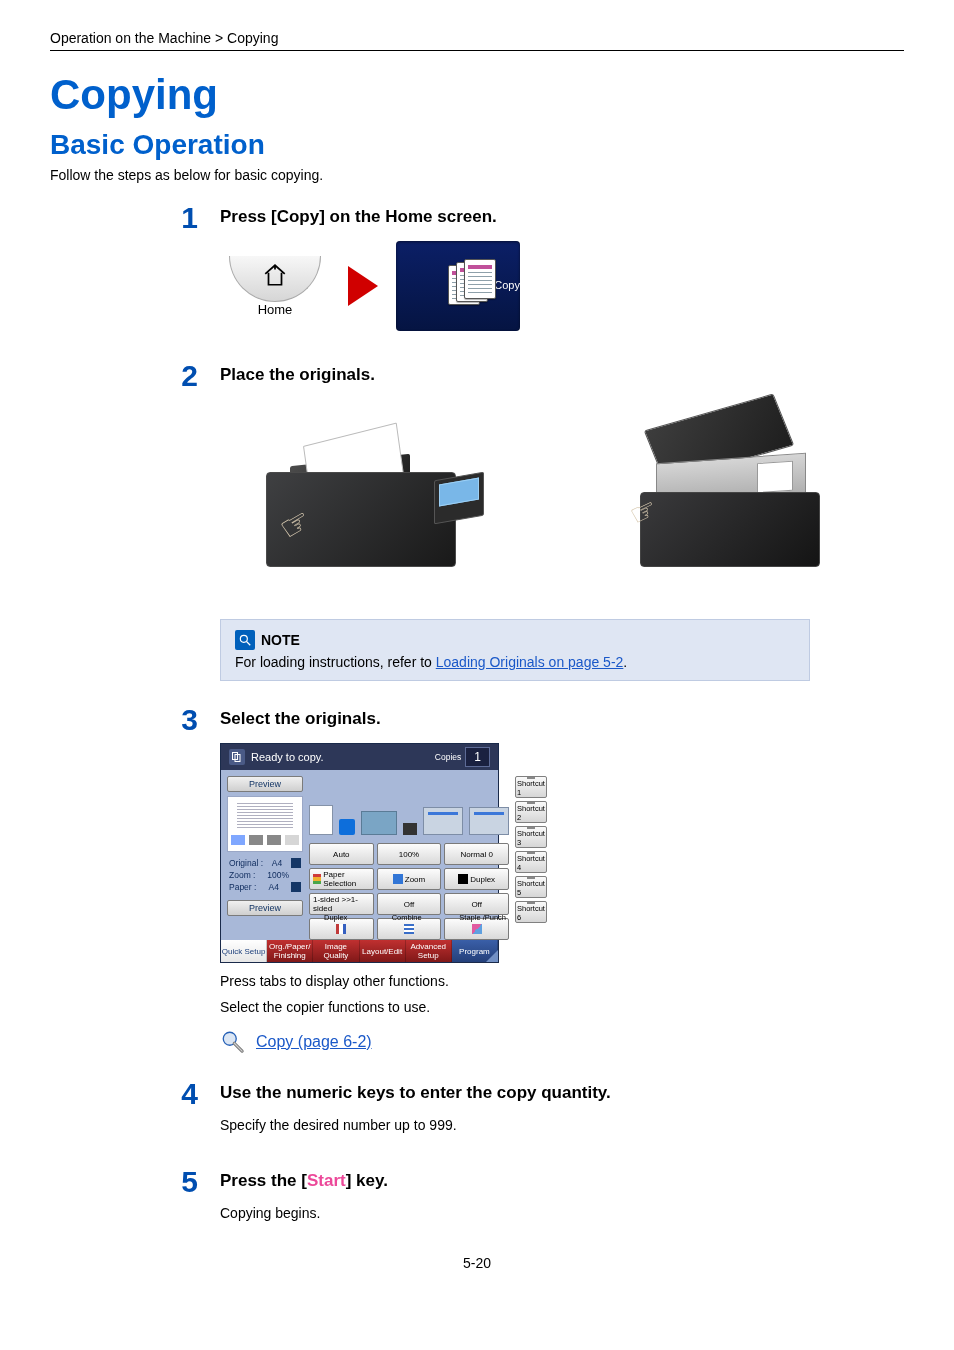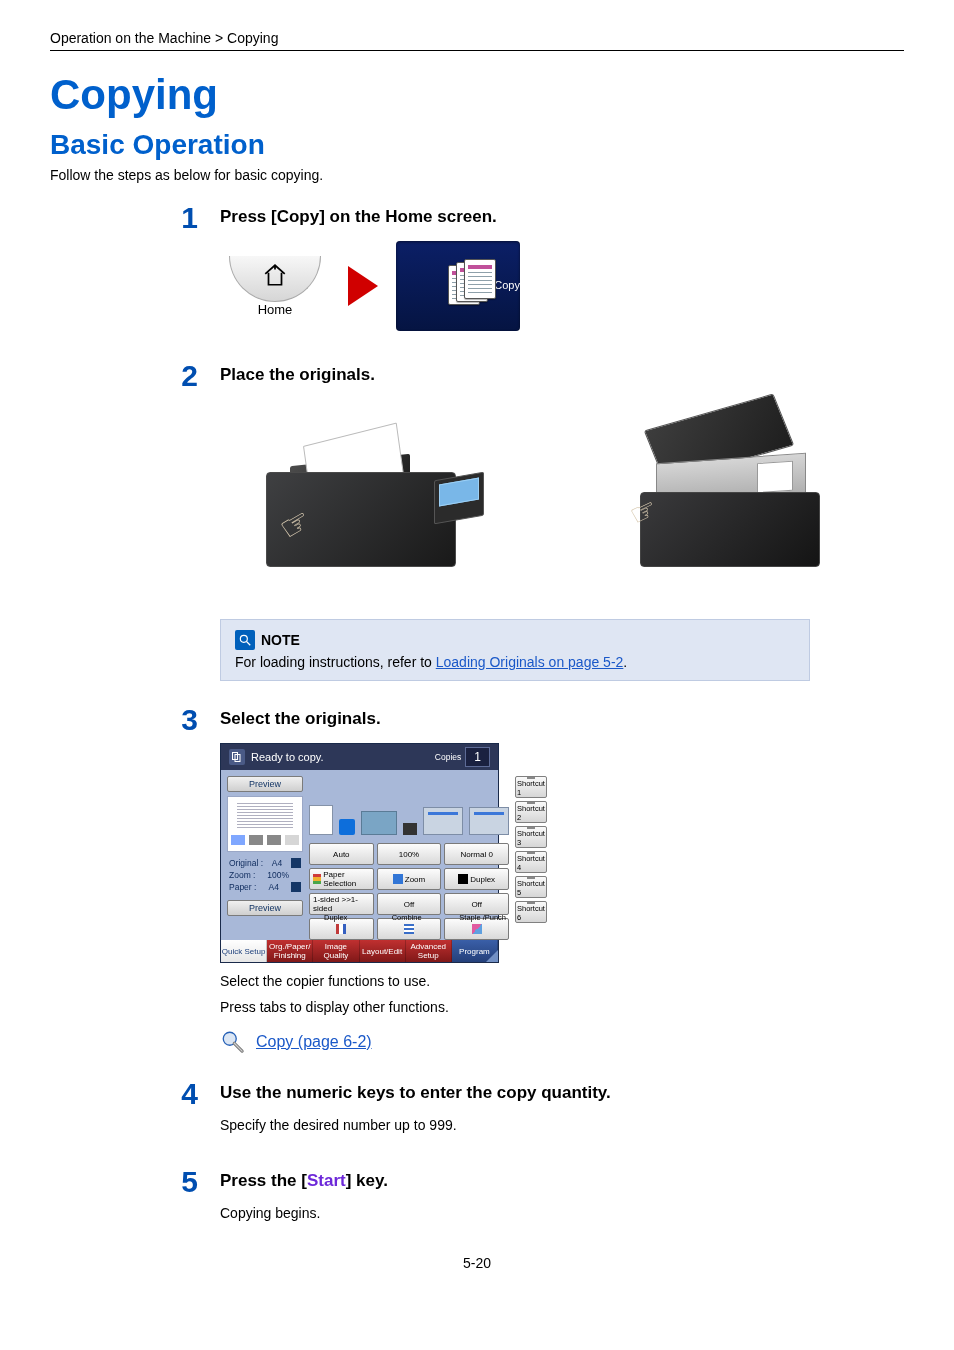--- a/index.html
+++ b/index.html
@@ -7,21 +7,21 @@
   .page { width: 954px; min-height: 1350px; padding: 30px 50px 30px 50px; position: relative; }
   .breadcrumb { font-size: 14px; padding-bottom: 4px; }
   .rule { border: none; border-top: 1px solid #000; margin: 0 0 20px 0; }
   .h1 { color: #0060cc; font-weight: 800; font-size: 42px; margin: 8px 0 4px 0; font-family: Arial, Helvetica, sans-serif; }
   .h2 { color: #0060cc; font-weight: 800; font-size: 28px; margin: 10px 0 6px 0; }
   .intro { font-size: 14px; margin: 6px 0 20px 0; }
   .step { display: flex; gap: 22px; margin-bottom: 24px; padding-left: 130px; }
   .step-num { color: #004eb0; font-weight: 800; font-size: 30px; line-height: 1; width: 18px; flex: 0 0 auto; text-align: right; font-family: Arial, Helvetica, sans-serif; }
   .step-body { flex: 1; }
   .step-title { font-weight: 800; font-size: 17px; margin: 4px 0 14px 0; }
-  .step-title .start { color: #6d28d9; }
+  .step-title .start { color: #ec4899; }
   .step-text { font-size: 14px; margin: 10px 0; }
   
   .s1-row { display: flex; align-items: center; gap: 18px; margin: 6px 0 6px 0; }
   .home-btn { width: 110px; display:flex; flex-direction:column; align-items:center; }
   .home-arc { width: 92px; height: 46px; border: 1px solid #aaa; border-top: none; border-radius: 0 0 92px 92px; background: linear-gradient(#f7f7f7, #d6d6d6); display:flex; align-items:flex-start; justify-content:center; }
   .home-icon { width: 26px; height: 26px; margin-top:6px; }
   .home-label { font-size: 13px; }
   .tri-right { width: 0; height: 0; border-top: 20px solid transparent; border-bottom: 20px solid transparent; border-left: 30px solid #d00000; }
   .copy-tile { width: 124px; height: 90px; background: linear-gradient(#0b1f66, #051442); border-radius: 4px; display:flex; flex-direction:row; align-items:center; justify-content:flex-end; padding-bottom:6px; box-shadow: 0 1px 3px rgba(0,0,0,.5) inset; }
   .copy-stack { width: 46px; height: 48px; position:relative; }
@@ -322,22 +322,22 @@
           <div class="tab quick">Quick Setup</div>
           <div class="tab ofin">Org./Paper/ Finishing</div>
           <div class="tab iq">Image Quality</div>
           <div class="tab le">Layout/Edit</div>
           <div class="tab adv">Advanced Setup</div>
           <div class="tab prog">Program</div>
         </div>
         <div class="corner"></div>
       </div>
 
+      <div class="step-text">Press tabs to display other functions.</div>
       <div class="step-text">Select the copier functions to use.</div>
-      <div class="step-text">Press tabs to display other functions.</div>
       <div class="mag-row">
         <svg class="mag" viewBox="0 0 40 40">
           <circle cx="15" cy="15" r="10" fill="#dbe6f4" stroke="#2660b6" stroke-width="2"></circle>
           <path d="M22 22 L34 34" stroke="#7a7a7a" stroke-width="5" stroke-linecap="round"></path>
           <path d="M22 22 L34 34" stroke="#cfcfcf" stroke-width="2" stroke-linecap="round"></path>
         </svg>
         <span class="link">Copy (page 6-2)</span>
       </div>
     </div>
   </div>

